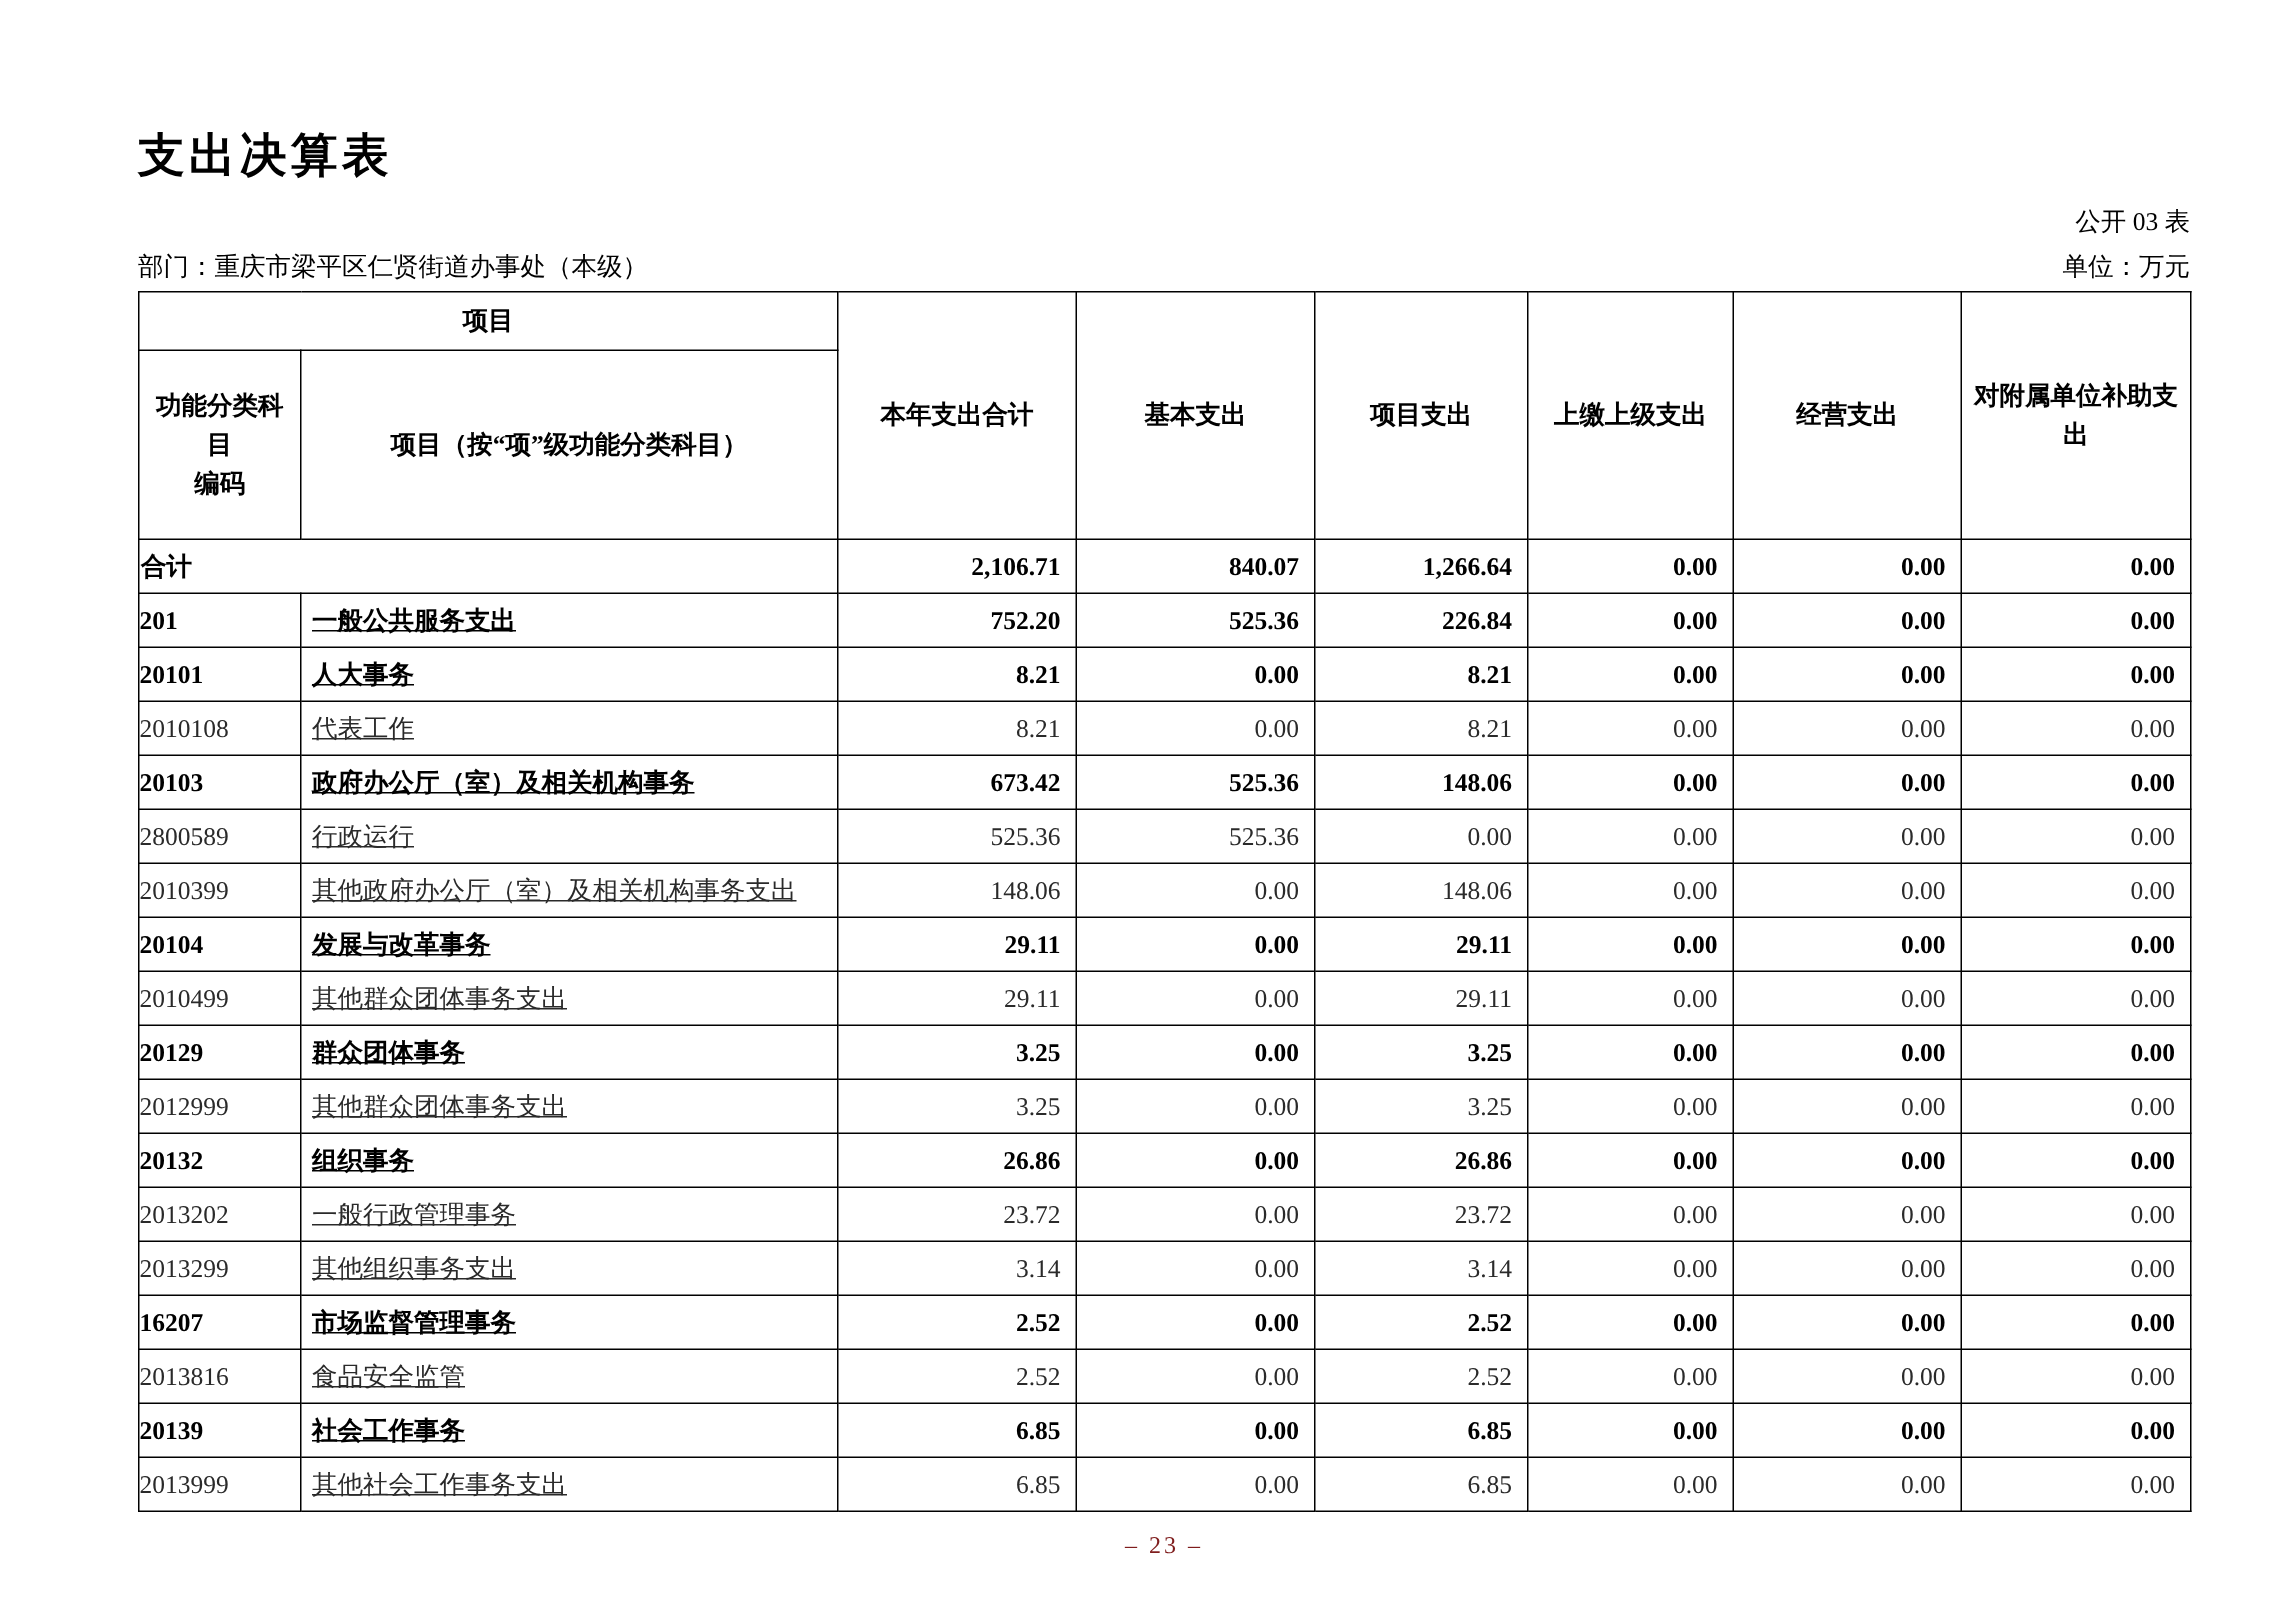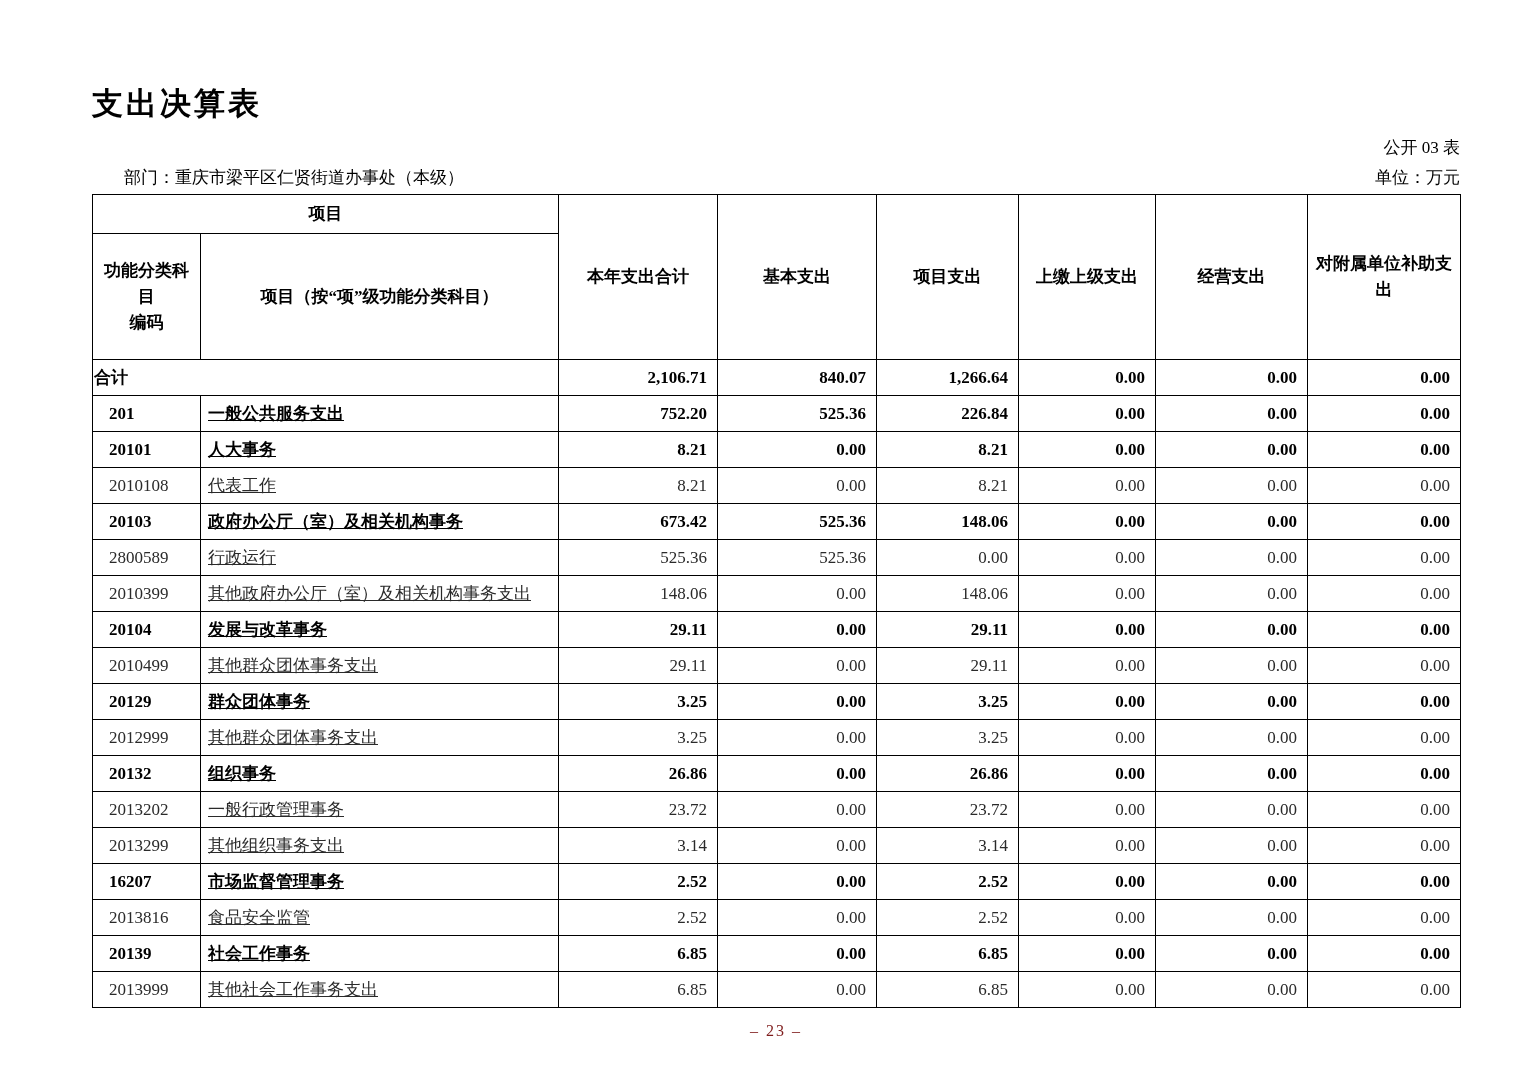--- a/index.html
+++ b/index.html
@@ -24,21 +24,20 @@
     text-align: right;
     font-size: 17px;
     margin-top: 12px;
     line-height: 22px;
   }
   .meta-row {
     display: flex; justify-content: space-between; align-items: flex-end;
     font-size: 17px;
     margin-top: 8px; margin-bottom: 5px;
     line-height: 22px;
-    margin-left: 32px;
   }
 
   table.fin {
     border-collapse: collapse;
     table-layout: fixed;
     width: 1368px;
   }
   table.fin th, table.fin td {
     border: 1px solid #000;
     overflow: hidden;
@@ -55,21 +54,21 @@
   .hrow2 th { height: 126px; }
 
   table.fin tbody td {
     height: 36px;
     color: #2a2a2a;
     vertical-align: middle;
     white-space: nowrap;
   }
   table.fin tbody tr.bold td { font-weight: bold; color: #000; }
 
-  .cell-code  { text-align: left;  padding-left: 16px; margin-top: 27px; }
+  .cell-code  { text-align: left;  padding-left: 0; margin-top: 27px; }
   .cell-name  { text-align: left;  padding-left: 7px; text-decoration: underline; }
   .cell-num   { text-align: right; padding-right: 10px; }
   .cell-total-label { text-align: left; }
 
   .footer {
     text-align: center;
     font-size: 16px;
     margin-top: 14px;
     color: #7f1d1d;
     letter-spacing: 2px;

